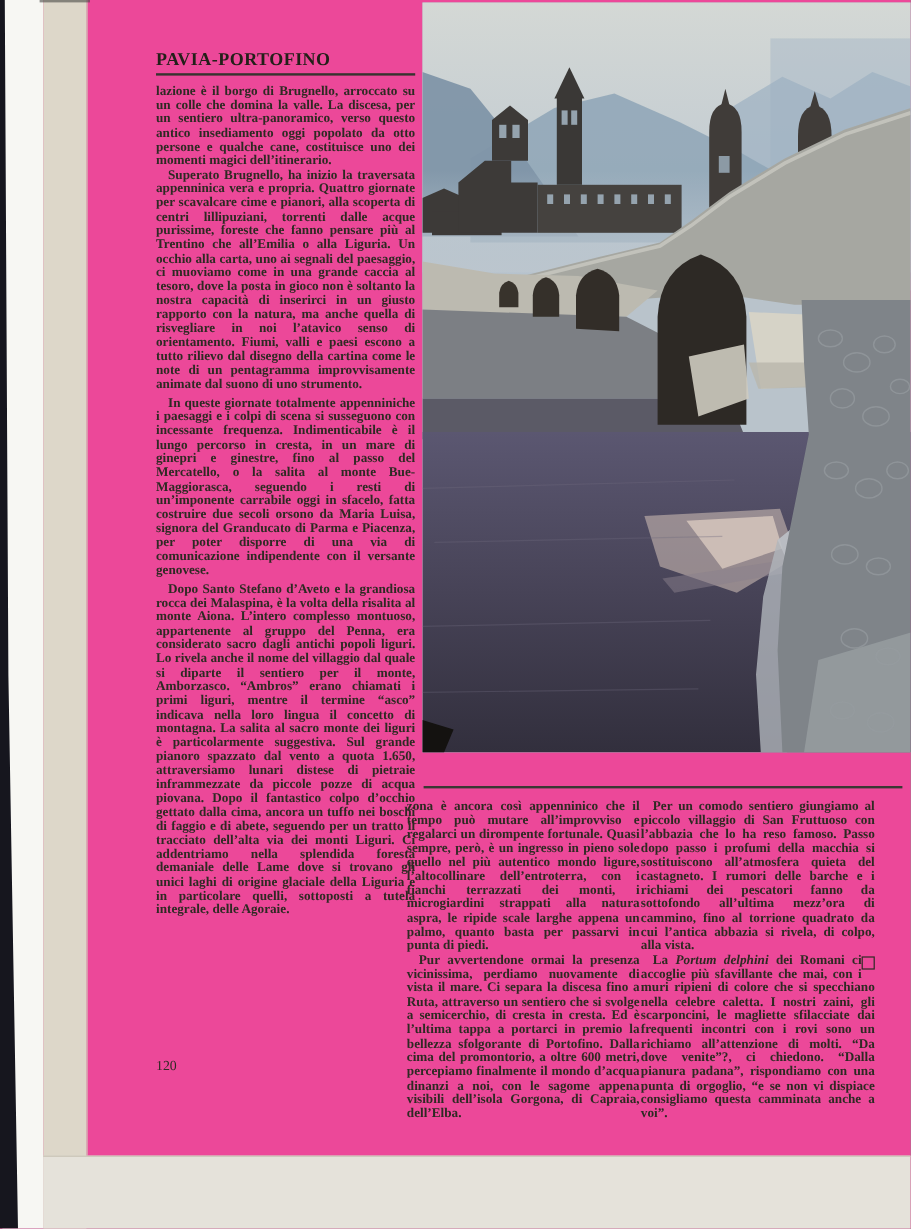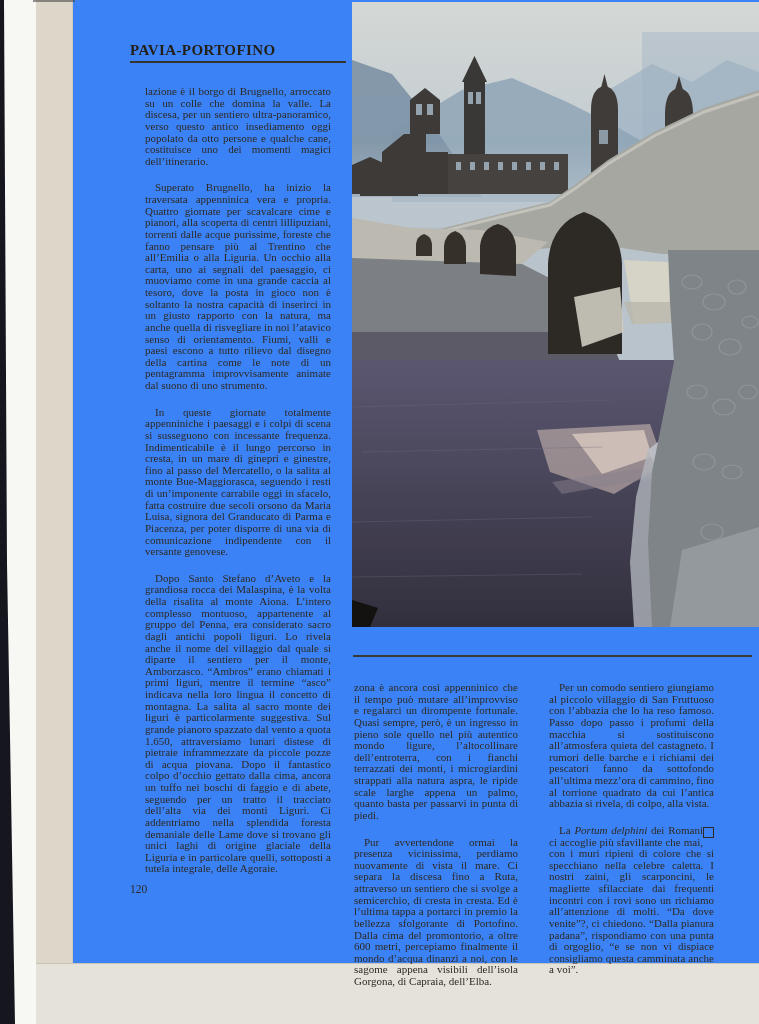--- a/index.html
+++ b/index.html
@@ -1,35 +1,35 @@
 <!DOCTYPE html>
 <html><head>
 <meta charset="utf-8">
 <style>
   html,body{margin:0;padding:0;background:#8a8a88;}
-  .scan{position:relative;width:759px;height:1024px;background:#3b82f6;overflow:hidden;
+  .scan{position:relative;width:759px;height:1024px;background:#ec4899;overflow:hidden;
         font-family:"Liberation Serif",serif;}
   
   .edge-white{position:absolute;left:2px;top:0;width:34px;height:100%;background:#f7f7f3;}
   .edge-beige{position:absolute;left:36px;top:0;width:36px;height:100%;background:#ddd7c9;}
   .edge-black{position:absolute;left:0;top:0;width:18px;height:100%;background:#16161e;
               clip-path:polygon(0 0,4px 0,7px 55%,15px 100%,0 100%);}
   .top-line{position:absolute;left:33px;top:0;width:42px;height:2px;background:#4a4a46;opacity:.6;}
   .page-lower{position:absolute;left:36px;top:963px;width:723px;height:61px;background:#e5e2da;
               border-top:1px solid #c9c3b5;}
   .page-edge-line{position:absolute;left:72px;top:0;width:1px;height:963px;background:#cfc9ba;}
 
   
   .kicker{position:absolute;left:130px;top:42px;font-size:15px;font-weight:bold;
           letter-spacing:.4px;color:#232019;}
   .kicker-rule{position:absolute;left:130px;top:61px;width:216px;height:2px;background:#36342f;}
 
   
   .col{position:absolute;text-align:justify;font-size:11px;line-height:11.62px;color:#2e2a23;}
-  .col p{margin:15px;text-indent:10px;}
+  .col p{margin:0;text-indent:10px;font-weight:bold;}
   .col p.first{text-indent:0;}
   .col p.gap{margin-top:4px;}
   .col-left{left:130px;top:71px;width:216px;}
   .col-mid{left:339px;top:667px;width:194px;}
   .col-right{left:534px;top:667px;width:195px;}
   .it{font-style:italic;}
   .endbox{float:right;width:9px;height:9px;border:1.3px solid #2e2a23;margin-top:2px;}
 
   .pagenum{position:absolute;left:130px;top:883px;font-size:11.5px;color:#2e2a23;}
 

